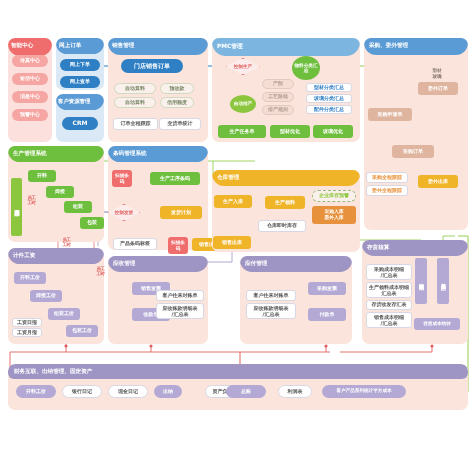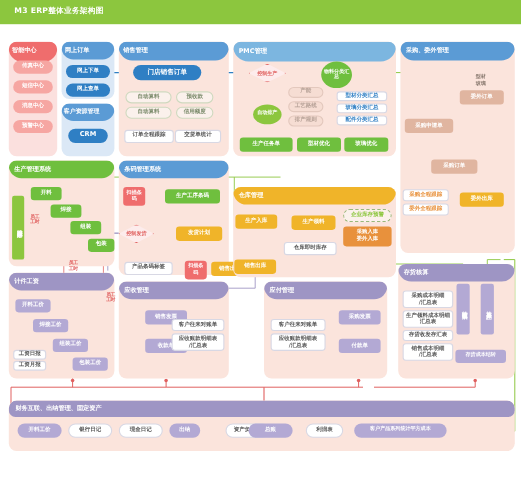--- a/index.html
+++ b/index.html
@@ -44,23 +44,20 @@
   }
   .dia-wrap { position:absolute; }
   .ellipse { border-radius:50%; }
   svg.wires { position:absolute; left:0; top:0; width:474px; height:450px; pointer-events:none; }
 </style>
 </head>
 <body>
 
 <div id="stage">
 
-  <div class="topbar">
-    <div class="title">M3 ERP整体业务架构图</div>
-  </div>
 
   <svg class="wires" viewBox="0 0 474 450">
     <defs>
       <marker id="ab" markerWidth="5" markerHeight="5" refX="4" refY="2" orient="auto">
         <path d="M0,0 L4,2 L0,4 z" fill="#2f7fc4"></path>
       </marker>
       <marker id="ag" markerWidth="5" markerHeight="5" refX="4" refY="2" orient="auto">
         <path d="M0,0 L4,2 L0,4 z" fill="#8cc63e"></path>
       </marker>
       <marker id="ao" markerWidth="5" markerHeight="5" refX="4" refY="2" orient="auto">

